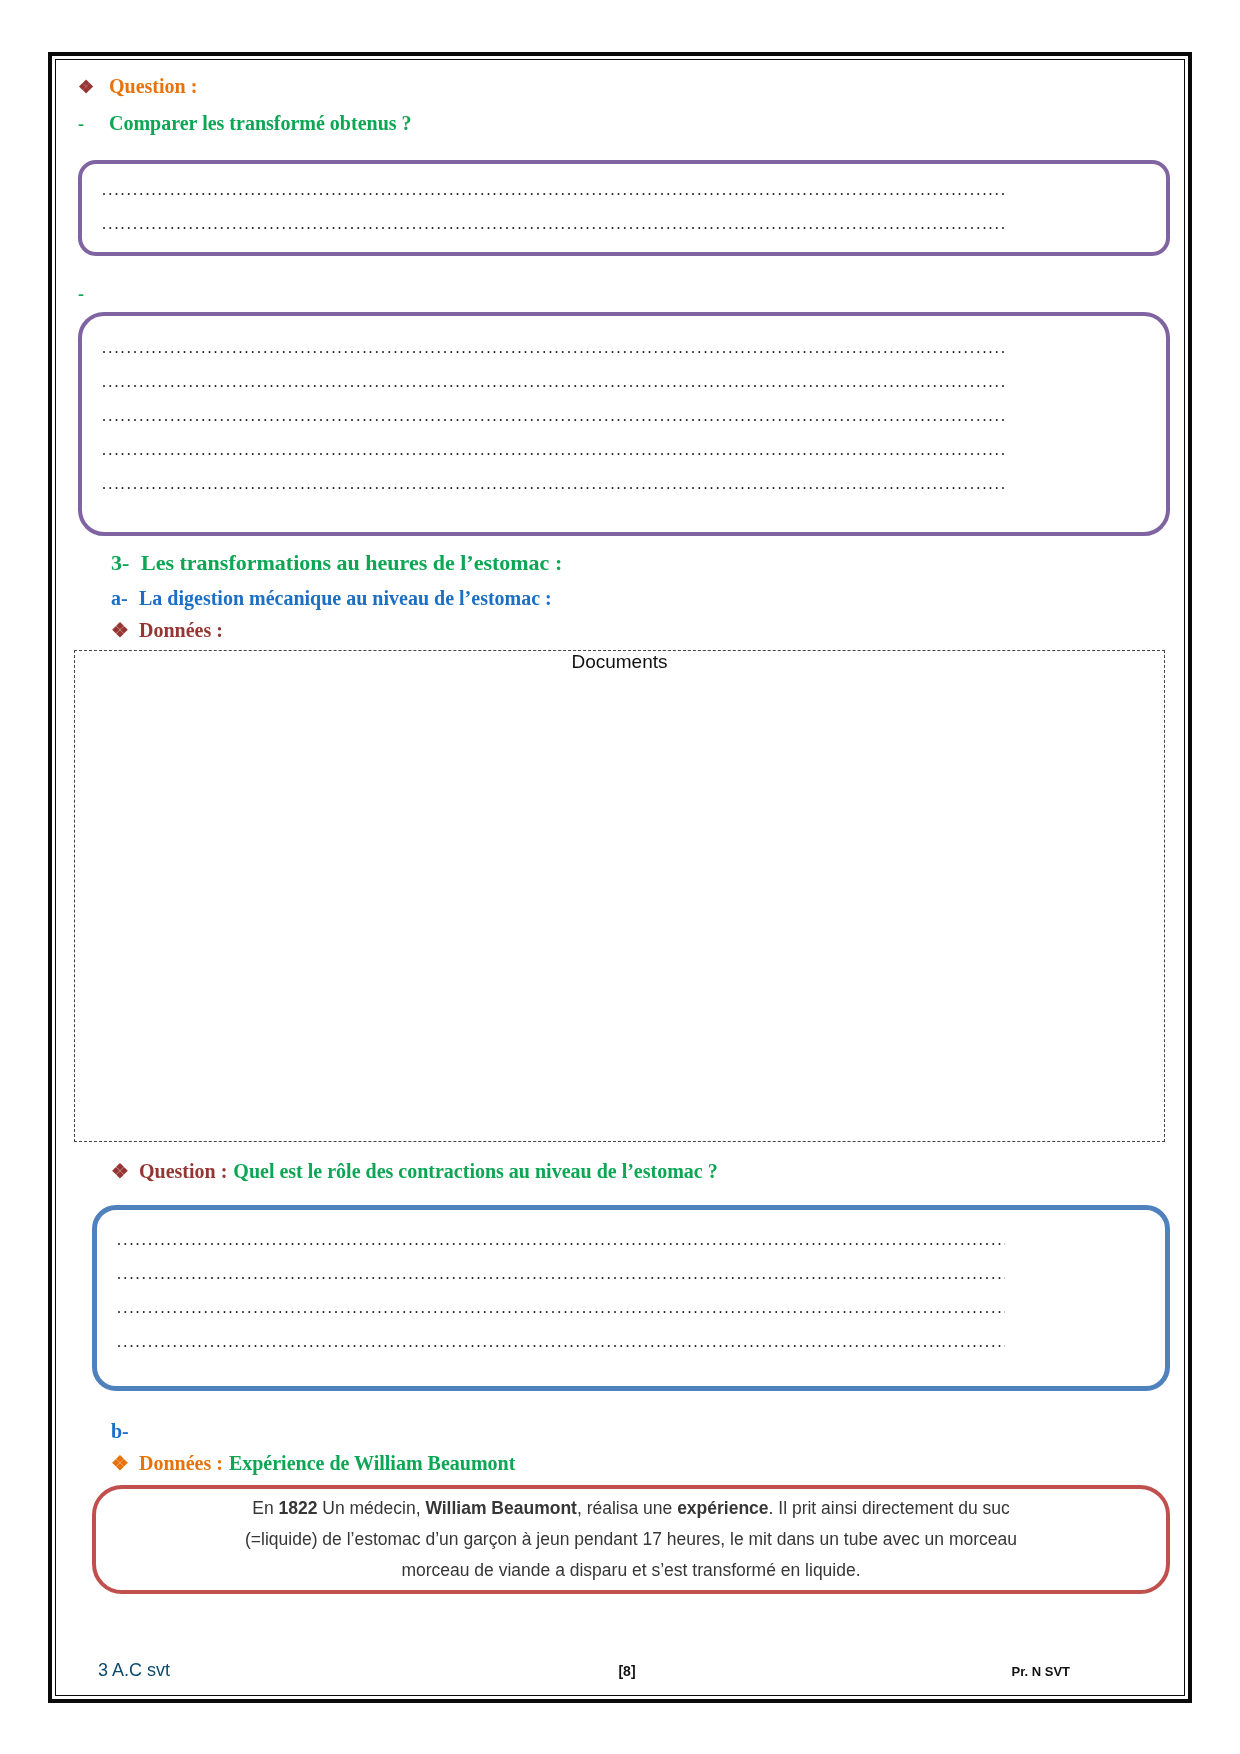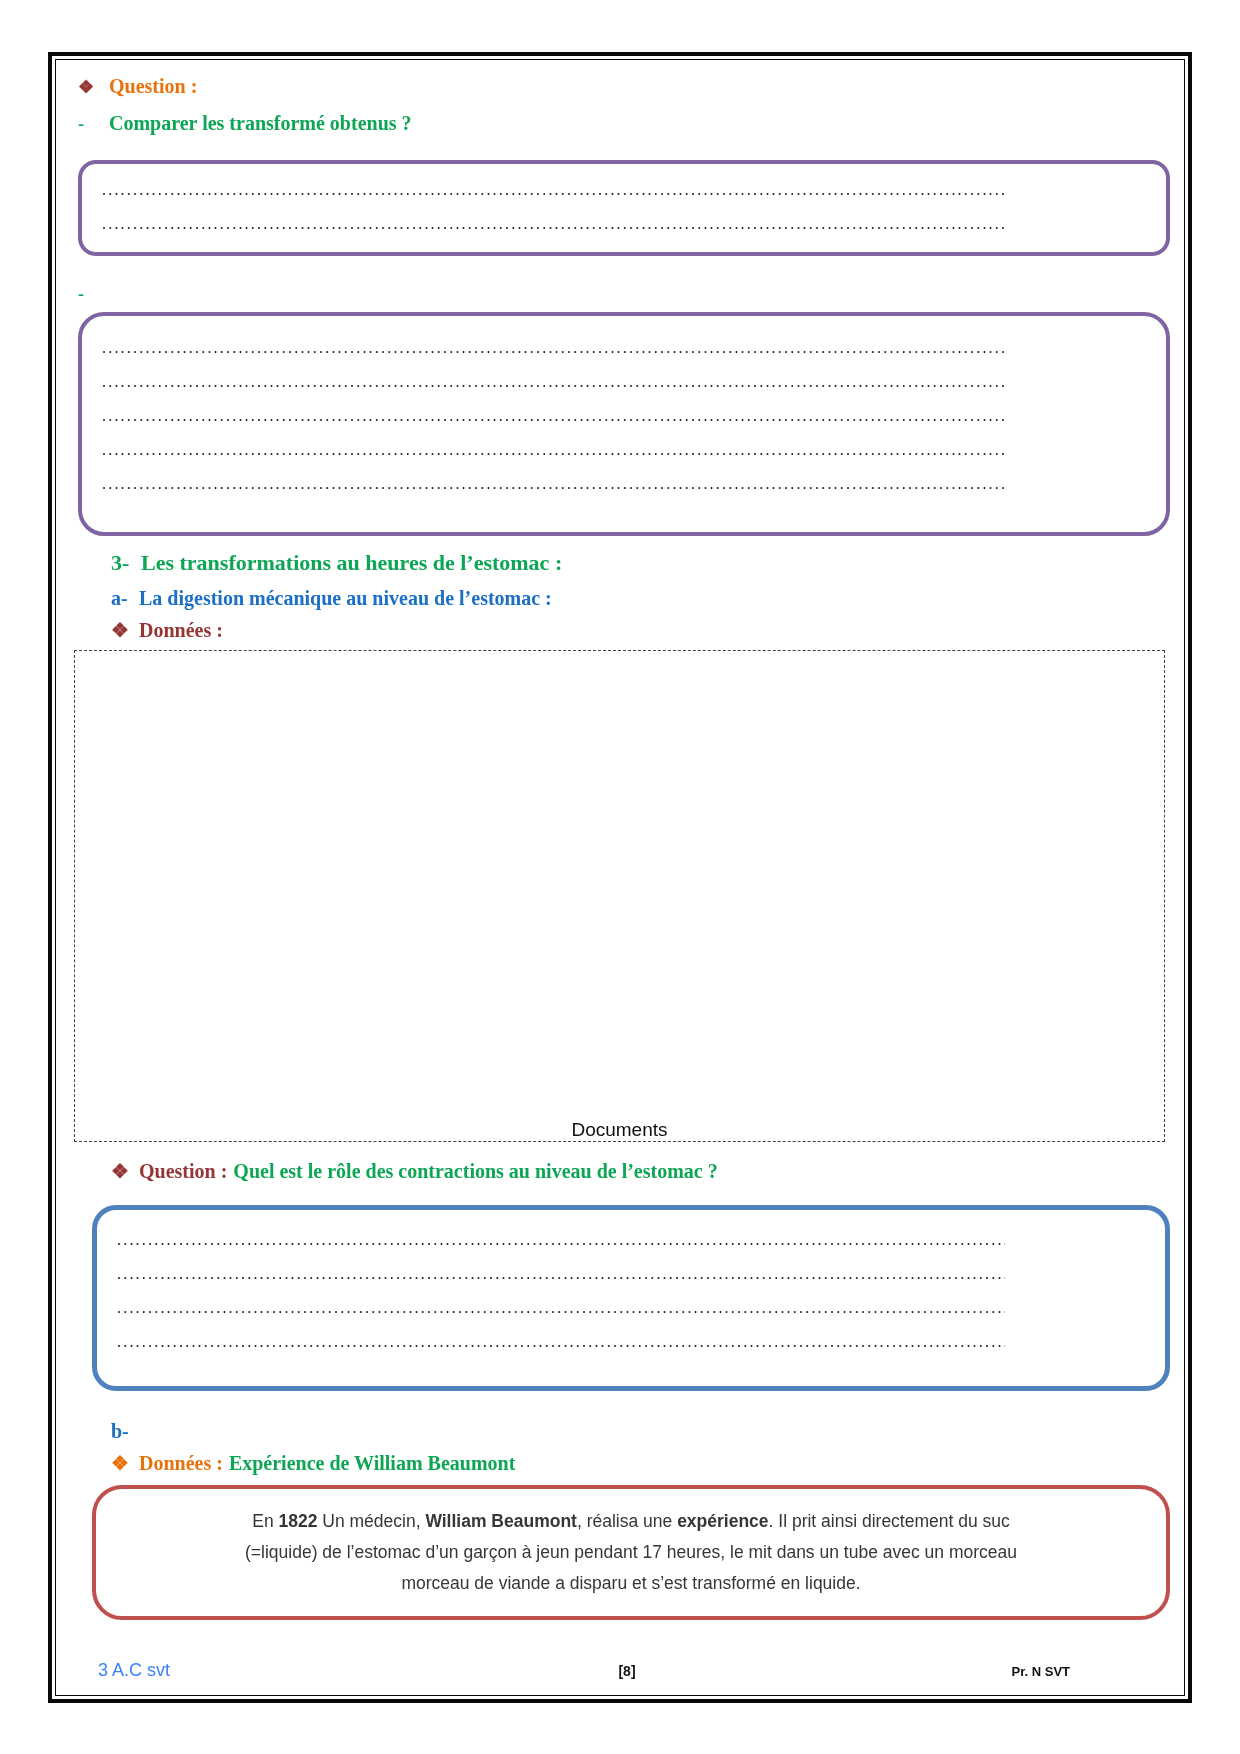--- a/index.html
+++ b/index.html
@@ -30,40 +30,40 @@
   .blue{color:#1b6fc4;}
   .maroon{color:#963634;}
   
   .pbox{border:4px solid #8064a2;border-radius:18px;box-sizing:border-box;
         padding:16px 20px 0;background:#fff;}
   .pbox1{margin-top:22px;height:96px;}
   .pbox2{margin-top:4px;height:224px;border-radius:26px;padding-top:22px;}
   .bluebox{border:5px solid #4f81bd;border-radius:24px;box-sizing:border-box;
         margin-top:20px;margin-left:14px;height:186px;padding:20px 20px 0;}
   .redbox{border:4px solid #c0504d;border-radius:30px;box-sizing:border-box;
-        margin-top:8px;margin-left:14px;padding:17px 26px;
+        margin-top:8px;margin-left:14px;padding:4px 26px;
         font-family:"Liberation Sans", sans-serif;font-size:17.5px;line-height:31px;
         text-align:center;color:#363636;}
   .dotline{
     height:20px;line-height:20px;overflow:hidden;white-space:nowrap;
     font-family:"Liberation Serif", serif;font-size:16px;letter-spacing:2.2px;
     color:#1d1d1d;width:calc(100% - 140px);margin-bottom:14px;
   }
   .dashbox{
     border:1.5px dashed #444;box-sizing:border-box;height:492px;
-    margin:6px 5px 0 -4px;display:flex;align-items:flex-end;justify-content:center;
+    margin:6px 5px 0 -4px;display:flex;align-items:flex-start;justify-content:center;
     font-family:"Liberation Sans", sans-serif;font-size:19px;color:#111;background:#fff;
   }
   .mt6{margin-top:6px;} .mt8{margin-top:8px;} .mt4{margin-top:4px;}
   .mt12{margin-top:12px;} .mt15{margin-top:15px;} .mt24{margin-top:24px;} .mt26{margin-top:26px;}
   .footer{
     position:absolute;left:20px;right:14px;bottom:8px;height:26px;
     font-family:"Liberation Sans", sans-serif;
   }
-  .footer .f-left{position:absolute;left:0;bottom:0;font-size:18px;color:#3b82f6;text-align:right;}
+  .footer .f-left{position:absolute;left:0;bottom:0;font-size:18px;color:#0c4a6e;text-align:right;}
   .footer .f-center{position:absolute;left:50%;transform:translateX(-50%);bottom:2px;
     font-size:14px;font-weight:bold;color:#111;}
   .footer .f-right{position:absolute;right:86px;bottom:2px;font-size:13px;font-weight:bold;color:#111;}
   .gap{display:inline-block;width:6px;}
 </style>
 </head>
 <body>
 
 <div class="sheet">
   <div class="sheet-inner">

